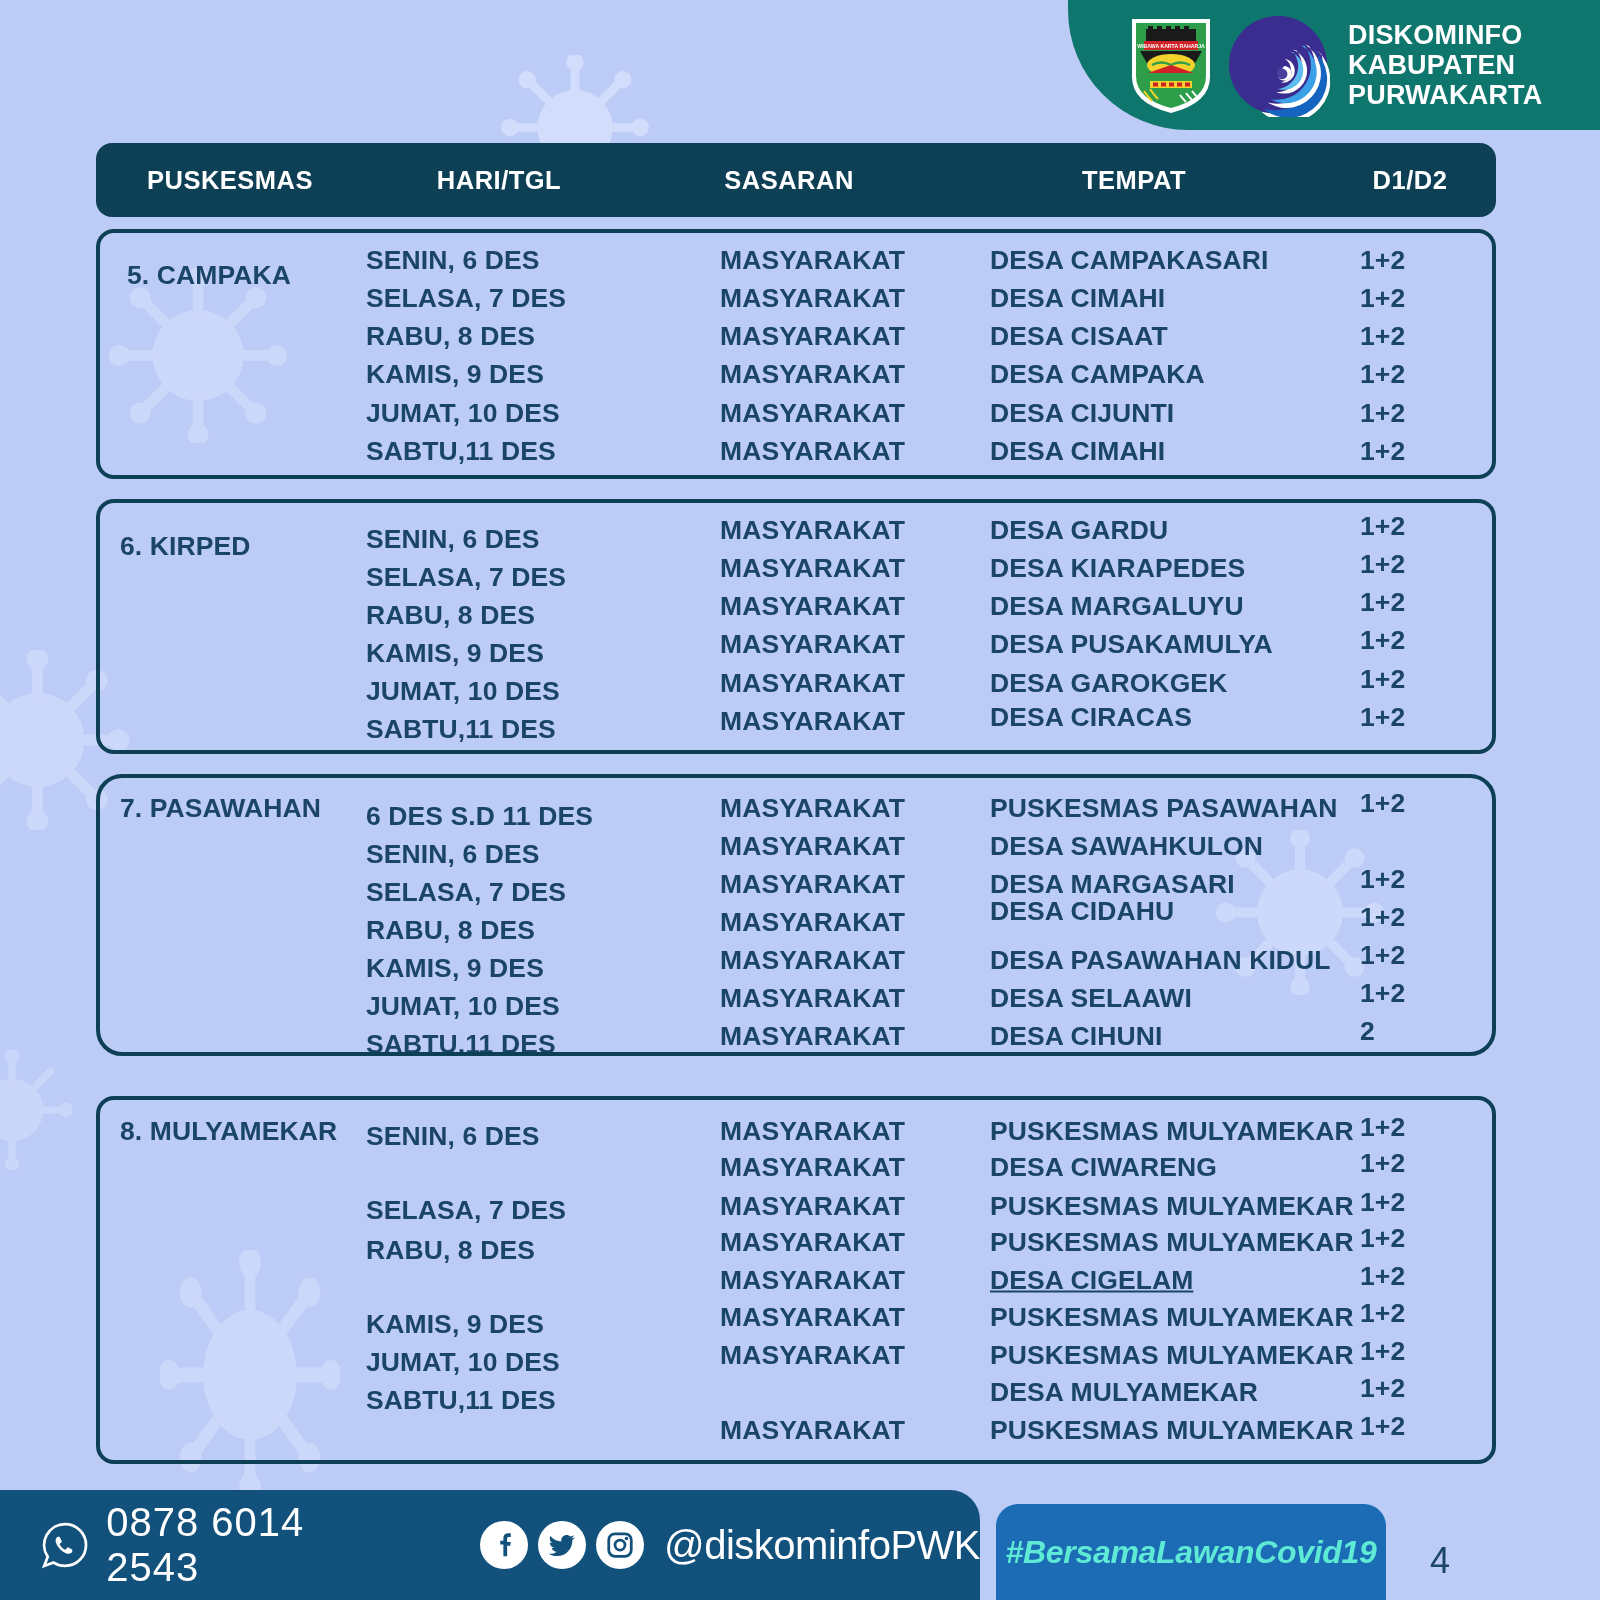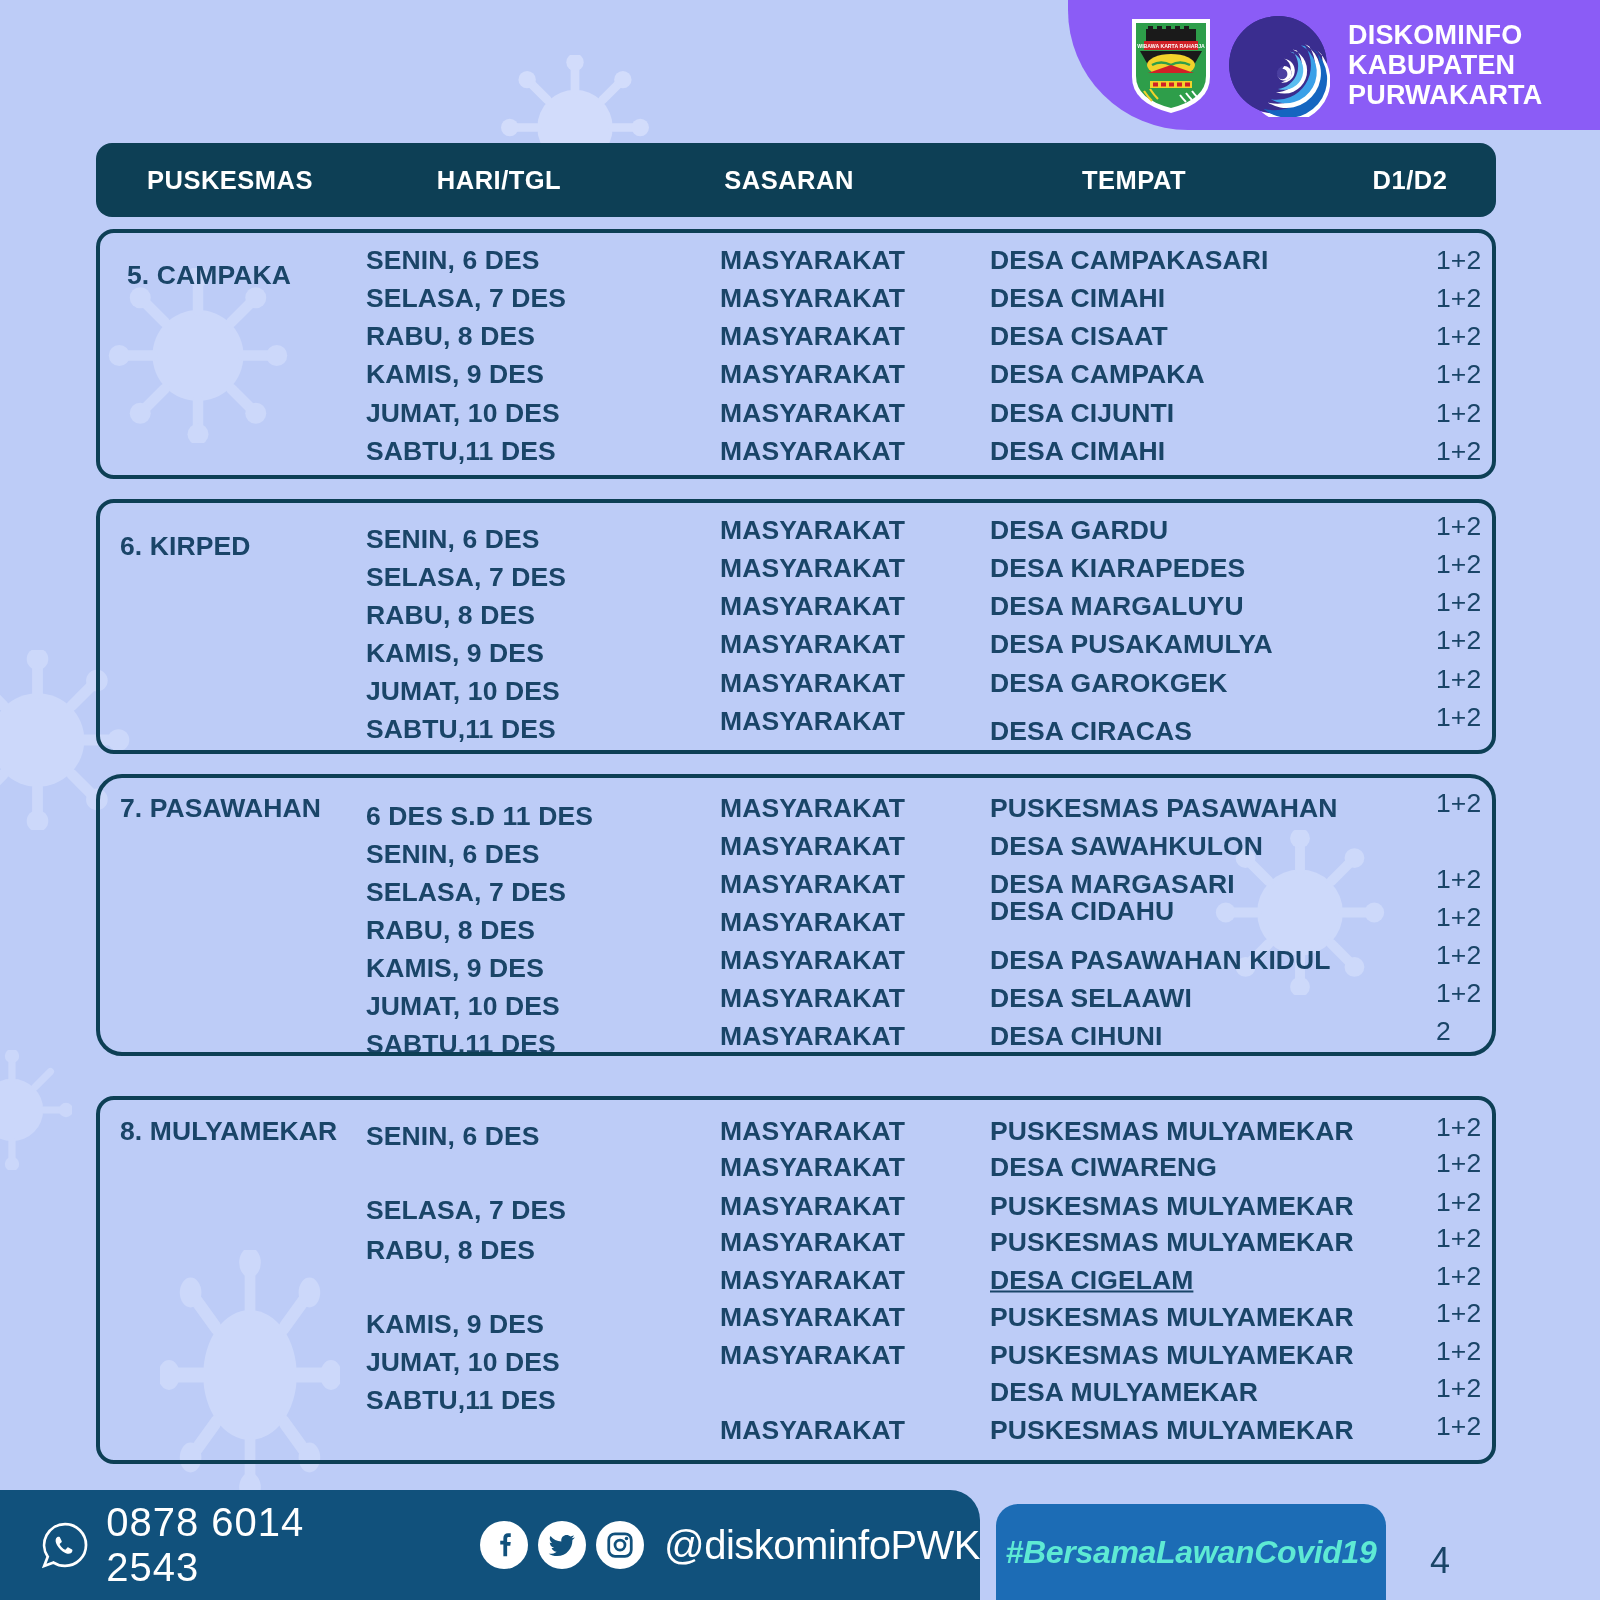--- a/index.html
+++ b/index.html
@@ -24,21 +24,21 @@
   }
   .virus svg { display: block; }
 
   
   .top-header {
     position: absolute;
     top: 0;
     left: 1068px;
     width: 532px;
     height: 130px;
-    background: #8b5cf6;
+    background: #0f766e;
     border-bottom-left-radius: 120px;
     border-top-left-radius: 0;
     display: flex;
     align-items: center;
     z-index: 5;
   }
   .top-header-inner {
     display: flex;
     align-items: center;
     padding-left: 60px;
@@ -99,21 +99,21 @@
     font-size: 26.5px;
     font-weight: 600;
     white-space: nowrap;
     transform: translateY(-50%);
     letter-spacing: 0.1px;
   }
   .c-pusk   { left: 20px;  font-weight: 700; }
   .c-hari   { left: 266px; }
   .c-sasar  { left: 620px; }
   .c-tempat { left: 890px; }
-  .c-d      { left: 1336px; font-weight: 400; }
+  .c-d      { left: 1260px; font-weight: 700; }
 
   
   .footer-bar {
     position: absolute;
     left: -40px;
     bottom: 0;
     width: 1020px;
     height: 110px;
     background: #11517c;
     border-top-right-radius: 30px;
@@ -442,21 +442,21 @@
       <div class="cell c-hari" style="top: 150px;">KAMIS, 9 DES</div>
       <div class="cell c-sasar" style="top: 141px;">MASYARAKAT</div>
       <div class="cell c-tempat" style="top: 141px;">DESA PUSAKAMULYA</div>
       <div class="cell c-d" style="top: 137px;">1+2</div>
       <div class="cell c-hari" style="top: 188px;">JUMAT, 10 DES</div>
       <div class="cell c-sasar" style="top: 180px;">MASYARAKAT</div>
       <div class="cell c-tempat" style="top: 180px;">DESA GAROKGEK</div>
       <div class="cell c-d" style="top: 176px;">1+2</div>
       <div class="cell c-hari" style="top: 226px;">SABTU,11 DES</div>
       <div class="cell c-sasar" style="top: 218px;">MASYARAKAT</div>
-      <div class="cell c-tempat" style="top: 228px;">DESA CIRACAS</div>
+      <div class="cell c-tempat" style="top: 214px;">DESA CIRACAS</div>
       <div class="cell c-d" style="top: 214px;">1+2</div>
     </div>
     <div class="block" style="top: 774px; height: 282px; border-radius: 26px;">
       <div class="cell c-pusk" style="top: 30px;">7. PASAWAHAN</div>
       <div class="cell c-hari" style="top: 38px;">6 DES  S.D 11 DES</div>
       <div class="cell c-sasar" style="top: 30px;">MASYARAKAT</div>
       <div class="cell c-tempat" style="top: 30px;">PUSKESMAS PASAWAHAN</div>
       <div class="cell c-d" style="top: 25px;">1+2</div>
       <div class="cell c-hari" style="top: 76px;">SENIN, 6 DES</div>
       <div class="cell c-sasar" style="top: 68px;">MASYARAKAT</div>

